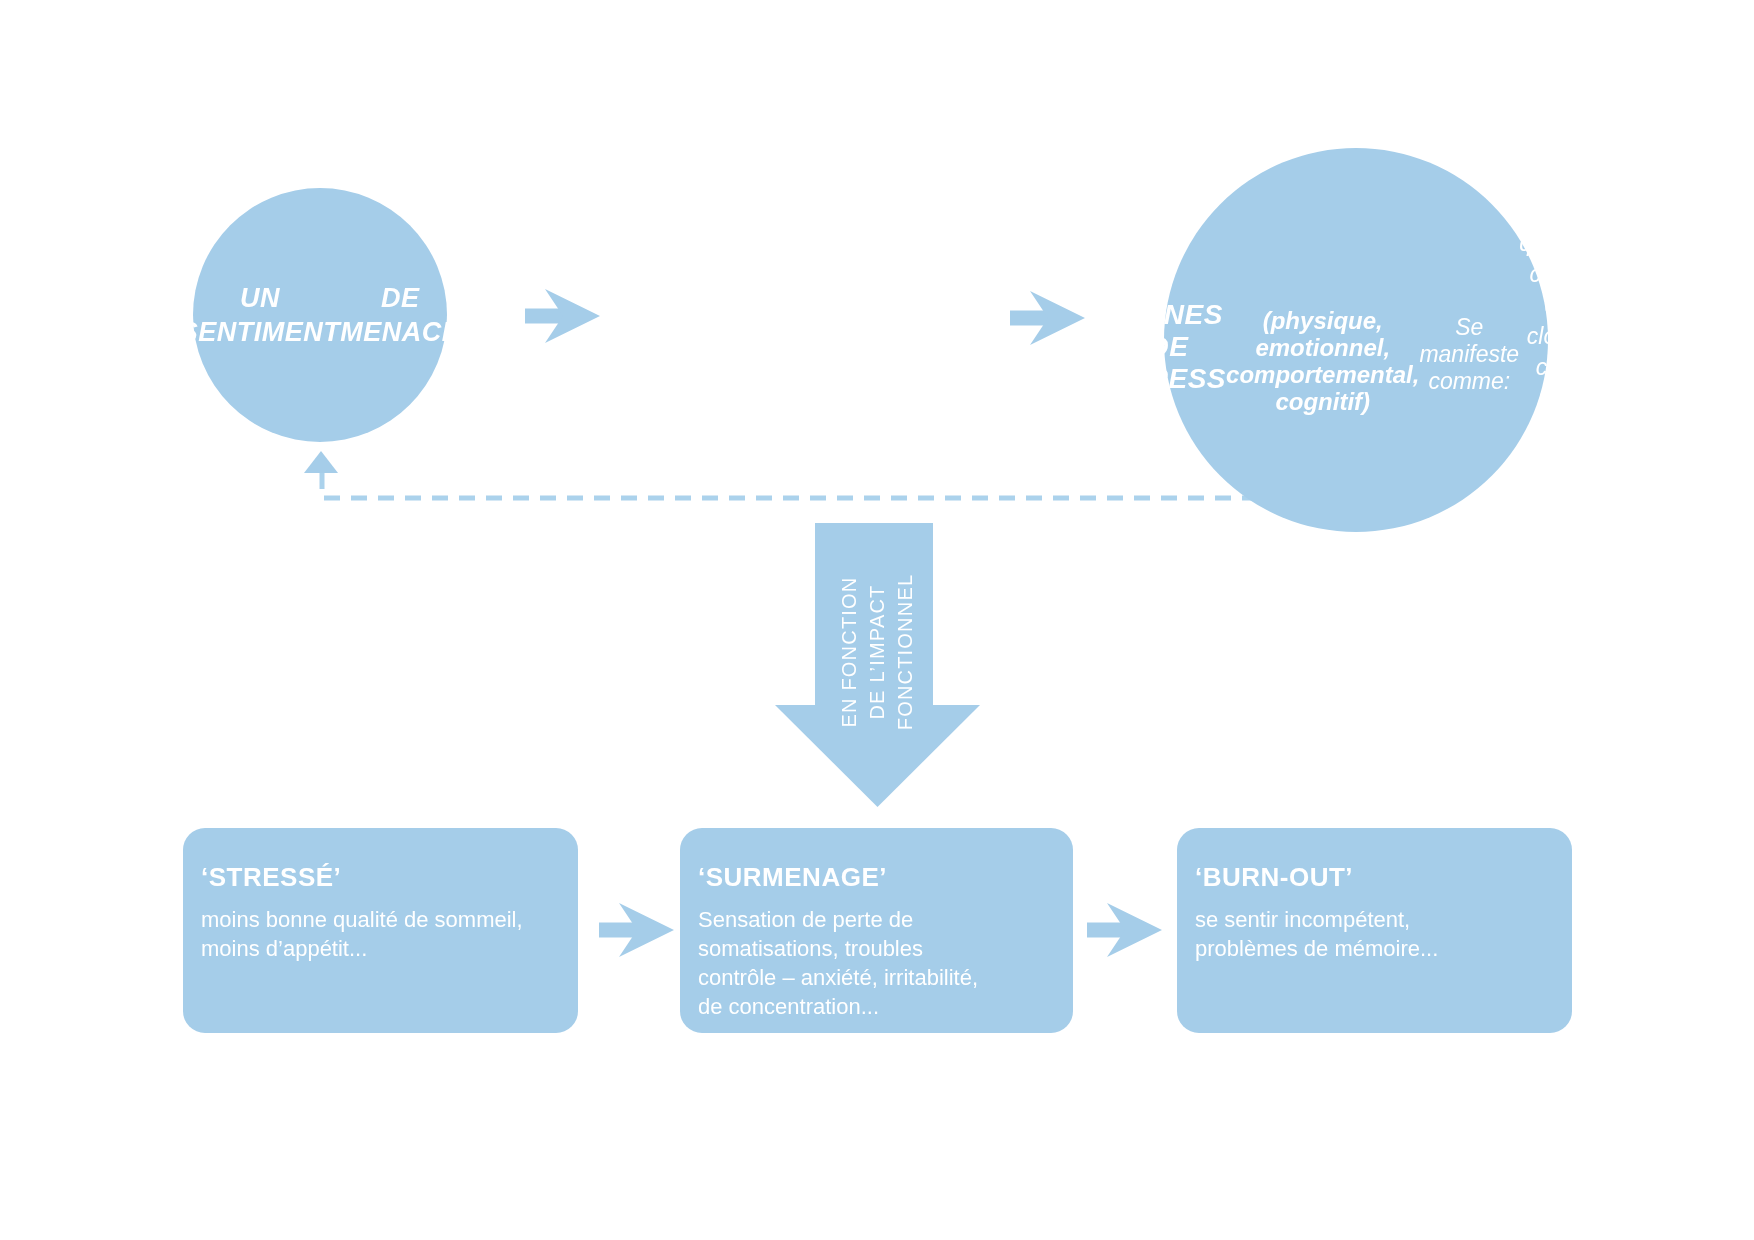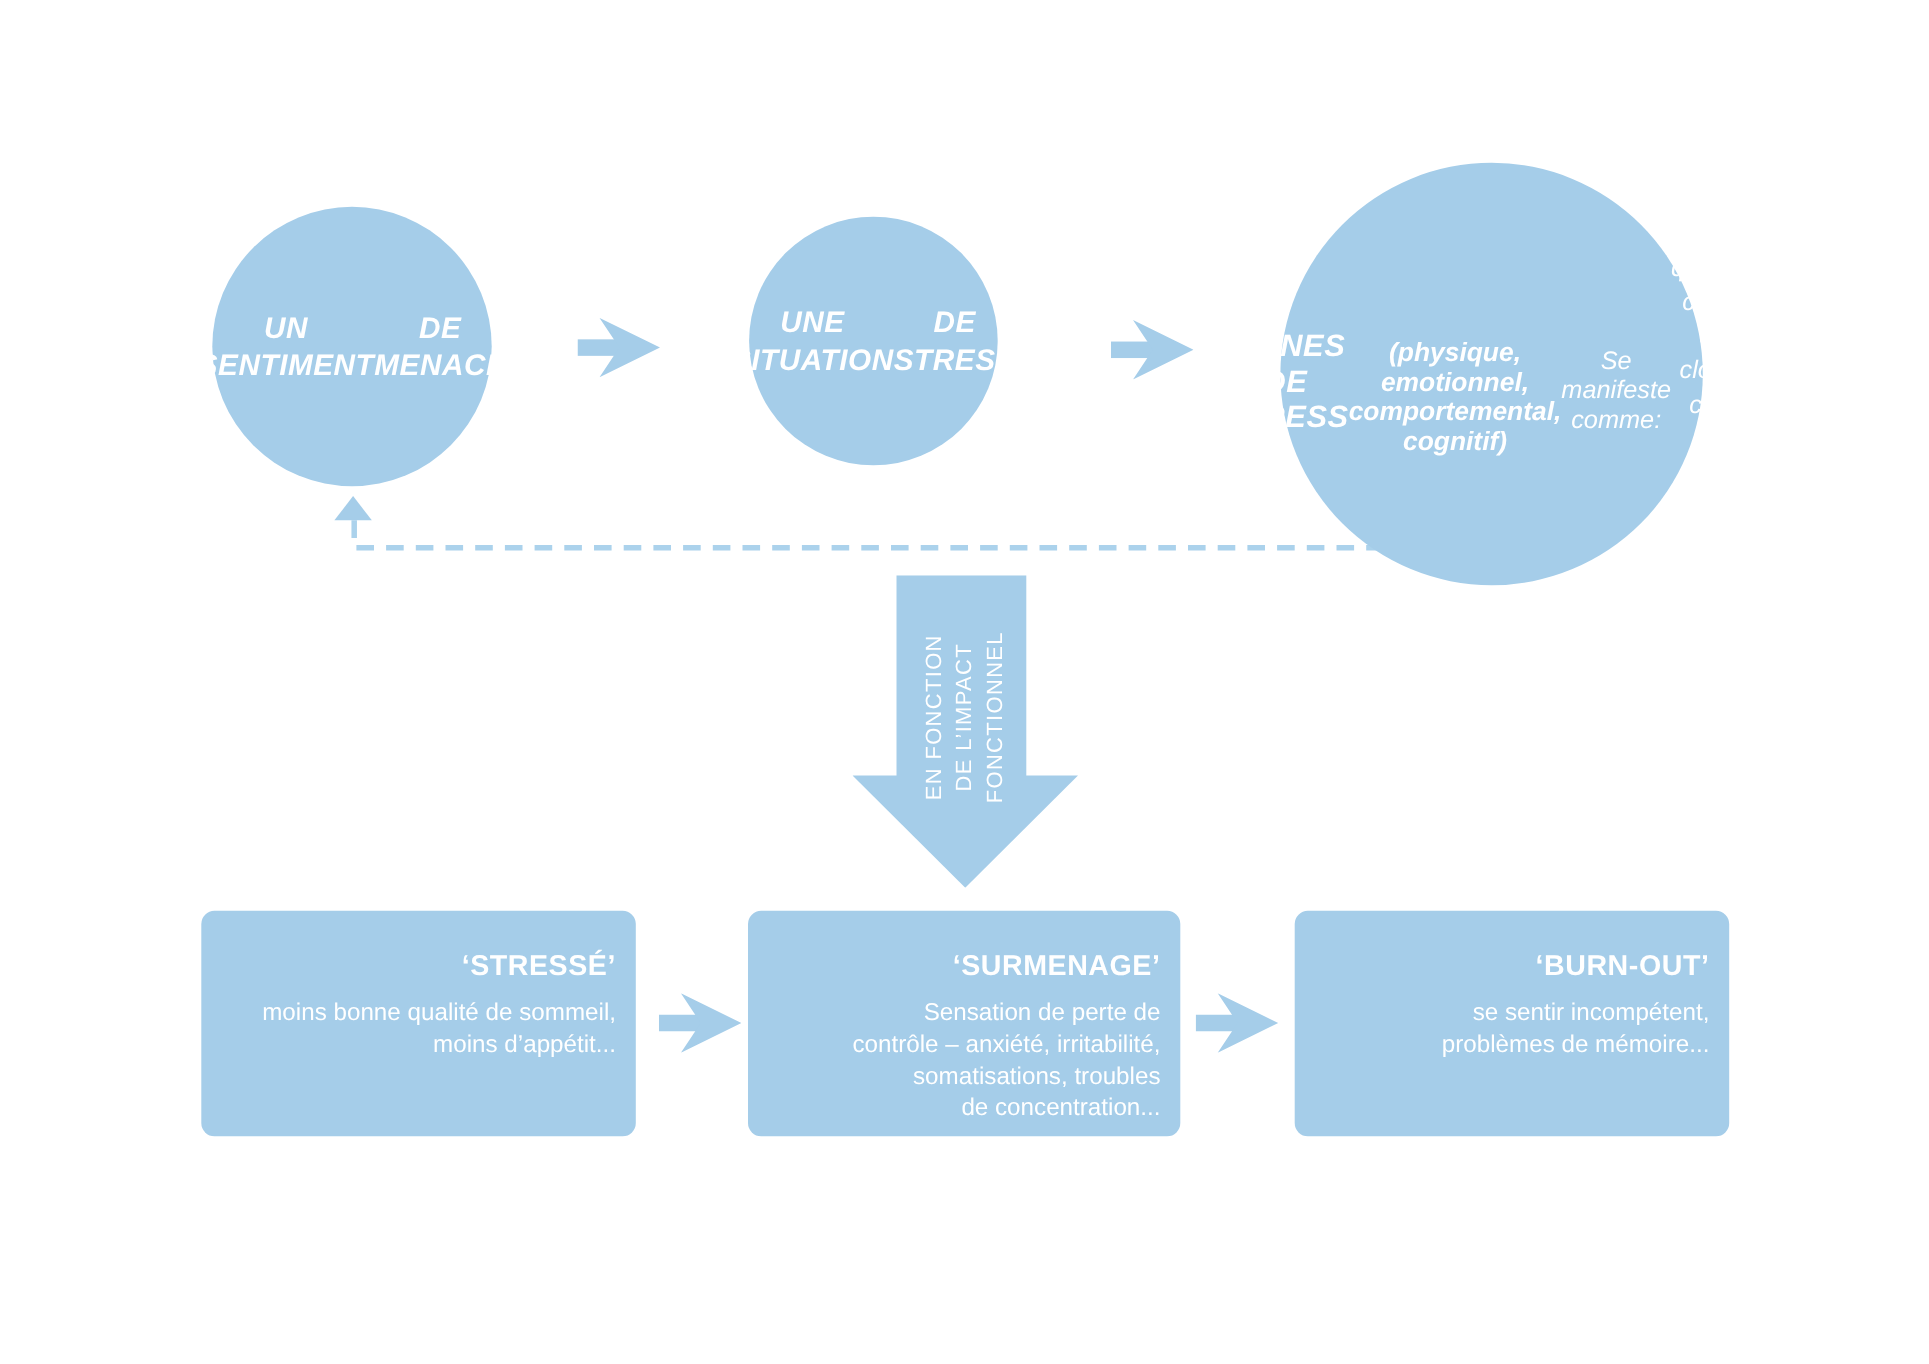--- a/index.html
+++ b/index.html
@@ -26,23 +26,23 @@
   }
   .bigcircle{padding-top:14px;box-sizing:border-box;}
   .bigcircle .big-title{font-weight:bold;font-size:28px;line-height:32px;letter-spacing:.5px;}
   .bigcircle .big-sub{margin-top:28px;}
   .bigcircle .big-sub span{display:block;font-weight:bold;font-size:24px;line-height:27px;}
   .bigcircle .big-intro{margin-top:14px;font-size:23px;line-height:27px;}
   .bigcircle .big-quote{margin-top:10px;}
   .bigcircle .big-quote span{display:block;font-size:23px;line-height:31px;}
   .box{
     background:var(--blue);
-    border-radius:12px;
+    border-radius:22px;
     color:var(--white);
-    text-align:right;
+    text-align:left;
     box-sizing:border-box;
     padding:34px 18px 0 18px;
   }
   .btitle{font-weight:bold;font-size:26px;line-height:30px;letter-spacing:.5px;margin-bottom:13px;}
   .bbody span{display:block;font-size:22px;line-height:29px;}
   .down-label{
     width:180px;height:84px;
     transform:rotate(-90deg);
     color:var(--white);
     text-align:center;
@@ -67,24 +67,20 @@
   <div class="circle abs ctitle" style="left:193px;top:188px;width:254px;height:254px;">
     <span>UN SENTIMENT</span>
     <span>DE MENACE</span>
   </div>
 
   <svg class="abs" style="left:525px;top:289px;" width="75" height="54" viewBox="0 0 75 54" aria-hidden="true">
     <rect x="0" y="19.5" width="42" height="15" fill="var(--blue)"></rect>
     <polygon points="20,0 75,27 20,54 38,27" fill="var(--blue)"></polygon>
   </svg>
 
-  <div class="circle abs ctitle" style="left:681px;top:197px;width:226px;height:226px;">
-    <span>UNE SITUATION</span>
-    <span>DE STRESS</span>
-  </div>
 
   <svg class="abs" style="left:1010px;top:291px;" width="75" height="54" viewBox="0 0 75 54" aria-hidden="true">
     <rect x="0" y="19.5" width="42" height="15" fill="var(--blue)"></rect>
     <polygon points="20,0 75,27 20,54 38,27" fill="var(--blue)"></polygon>
   </svg>
 
   <div class="circle abs bigcircle" style="left:1164px;top:148px;width:384px;height:384px;">
     <div class="big-title">SIGNES DE STRESS</div>
     <div class="big-sub">
       <span>(physique, emotionnel,</span>
@@ -117,22 +113,22 @@
 
   <svg class="abs" style="left:599px;top:903px;" width="75" height="54" viewBox="0 0 75 54" aria-hidden="true">
     <rect x="0" y="19.5" width="42" height="15" fill="var(--blue)"></rect>
     <polygon points="20,0 75,27 20,54 38,27" fill="var(--blue)"></polygon>
   </svg>
 
   <div class="box abs" style="left:680px;top:828px;width:393px;height:205px;">
     <div class="btitle">‘SURMENAGE’</div>
     <div class="bbody">
       <span>Sensation de perte de</span>
+      <span>somatisations, troubles</span>
       <span>contrôle – anxiété, irritabilité,</span>
-      <span>somatisations, troubles</span>
       <span>de concentration...</span>
     </div>
   </div>
 
   <svg class="abs" style="left:1087px;top:903px;" width="75" height="54" viewBox="0 0 75 54" aria-hidden="true">
     <rect x="0" y="19.5" width="42" height="15" fill="var(--blue)"></rect>
     <polygon points="20,0 75,27 20,54 38,27" fill="var(--blue)"></polygon>
   </svg>
 
   <div class="box abs" style="left:1177px;top:828px;width:395px;height:205px;">

